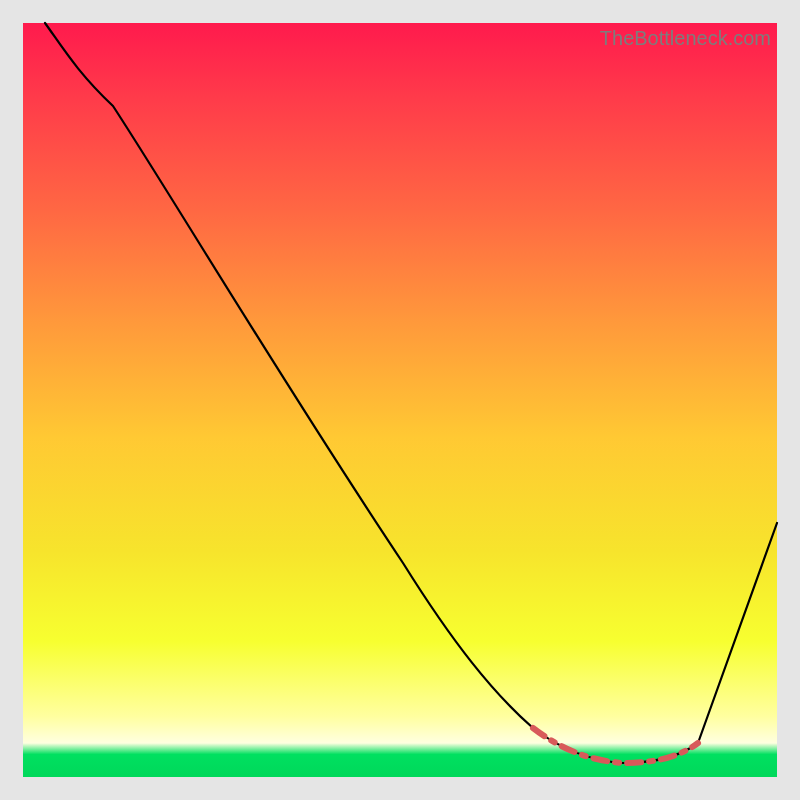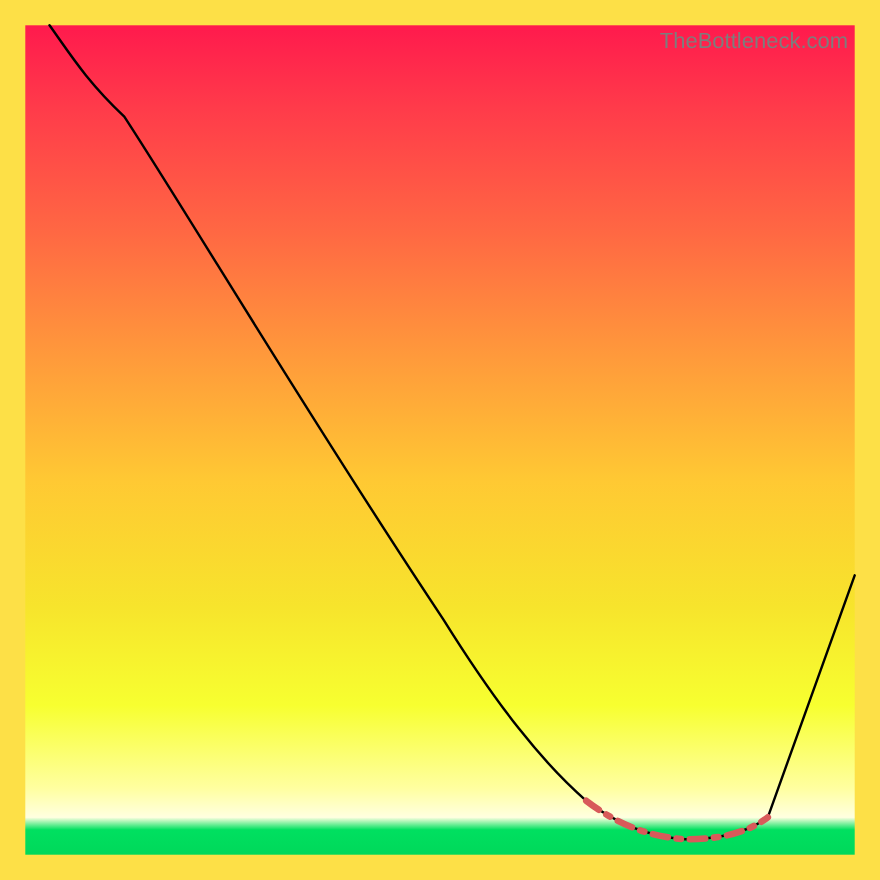--- a/index.html
+++ b/index.html
@@ -1,16 +1,16 @@
 <!DOCTYPE html>
 <html><head>
 <meta charset="utf-8">
 <style>
   html,body{margin:0;padding:0;width:800px;height:800px;background:#000;overflow:hidden;}
-  .frame{position:relative;width:800px;height:800px;background:#fde047;}
+  .frame{position:relative;width:800px;height:800px;background:#e5e5e5;}
   .plot-area{position:absolute;left:23px;top:23px;width:754px;height:754px;}
   .gradient{position:absolute;inset:0;
     background:linear-gradient(to bottom,
       #ff1a4d 0%,
       #ff3b4a 10%,
       #ff6843 25%,
       #ff9a3b 40%,
       #ffc933 55%,
       #f7e42c 70%,
       #f7ff30 82%,

